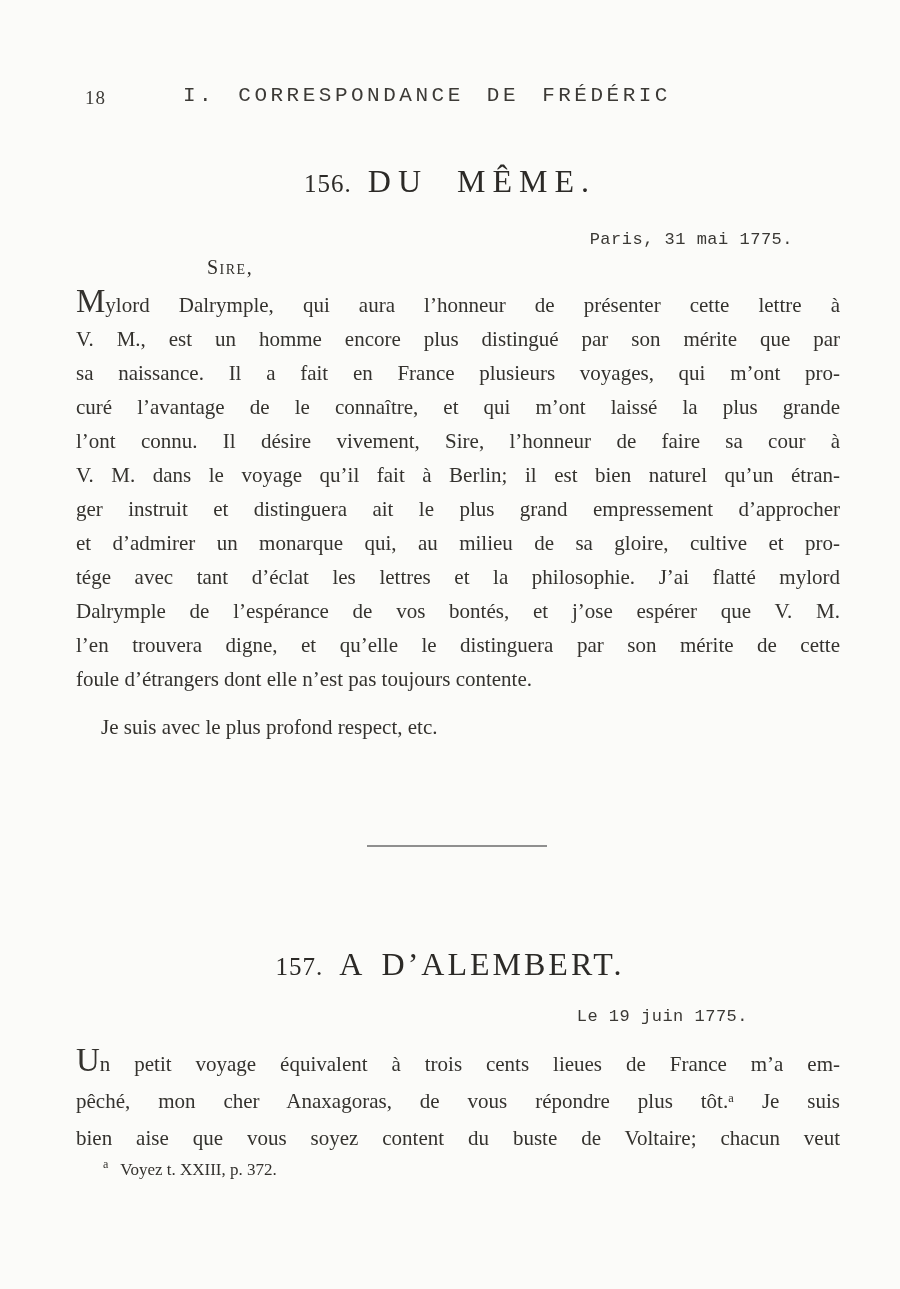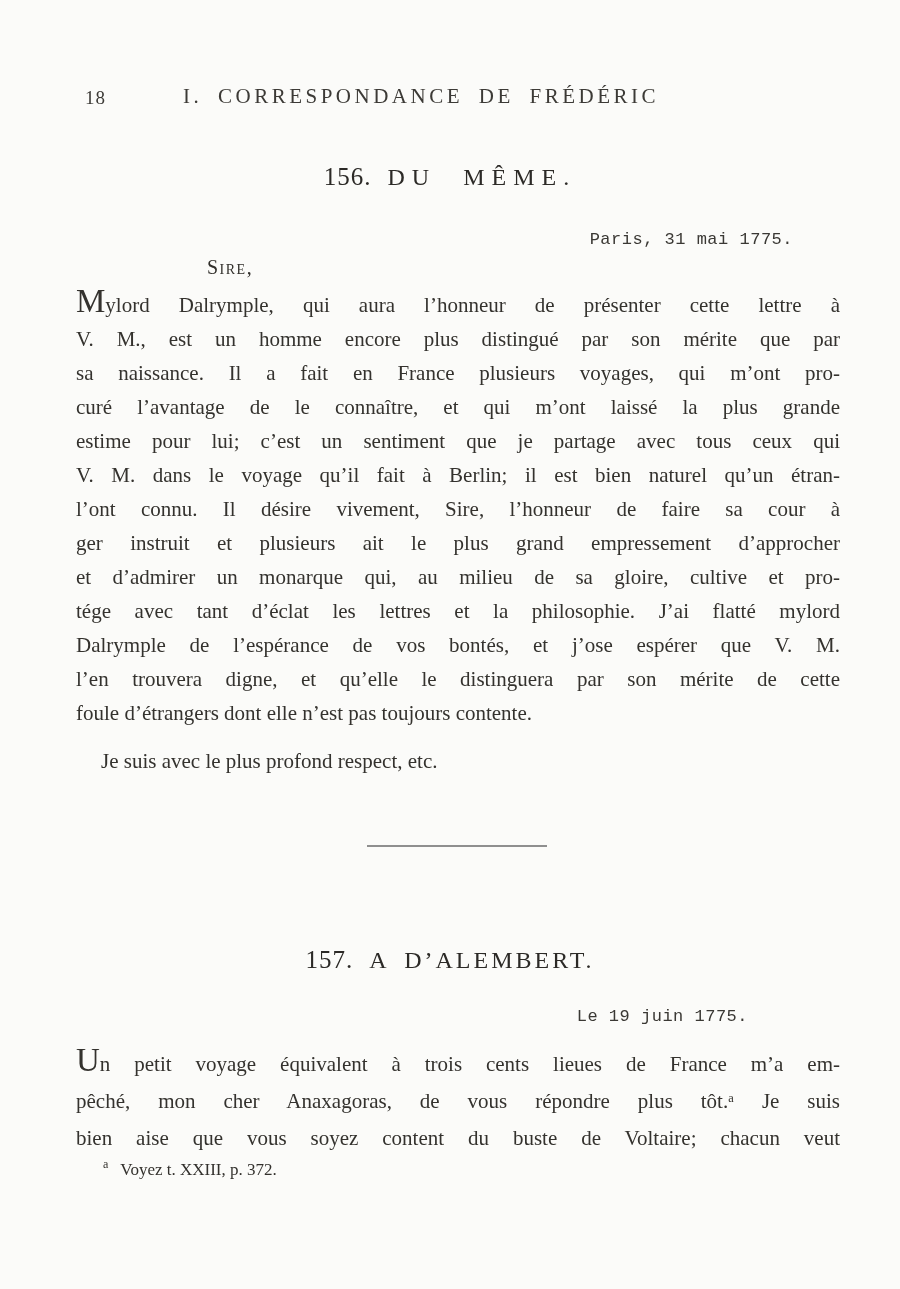--- a/index.html
+++ b/index.html
@@ -19,33 +19,33 @@
 
   
   .running-head { position: absolute; top: 84px; left: 0; right: 0; height: 30px; }
   .pagenum {
     position: absolute; left: 85px; top: 3px;
     font-size: 19px; letter-spacing: 1px; color: #3c3a36;
   }
   .head-title {
     position: absolute; left: 183px; top: 0;
     font-size: 21px; letter-spacing: 3.5px; word-spacing: 7px;
-    color: #3c3a36; white-space: nowrap;
+    color: #3c3a36; white-space: nowrap; font-family: Liberation Mono, monospace;
   }
 
   
   .heading {
     position: absolute; left: 0; width: 100%;
     margin: 0; text-align: center; font-weight: normal;
     color: #2c2a27; white-space: nowrap;
   }
   .h156 { top: 163px; }
   .h157 { top: 946px; }
   .num { font-size: 25px; margin-right: 16px; letter-spacing: 1px; }
-  .htitle { font-size: 24px; }
+  .htitle { font-size: 32px; }
   .sp6 { letter-spacing: 7px; word-spacing: 14px; }
   .sp3 { letter-spacing: 3px; word-spacing: 7px; }
 
   
   .dateline {
     position: absolute; left: 0; text-align: right;
     font-size: 17px; color: #3a3834; letter-spacing: 0.5px; font-family: Liberation Mono, monospace;
   }
   .d156 { top: 230px; width: 793px; }
   .d157 { top: 1007px; width: 748px; }
@@ -96,24 +96,23 @@
     <div class="dateline d156">Paris, 31 mai 1775.</div>
     <div class="salutation">Sire,</div>
     <div class="body-text b156">
       <div class="line">
         <span class="initial">M</span><span>ylord Dalrymple, qui aura l’honneur de présenter cette lettre à</span>
       </div>
       <div>
           <div class="line">V. M., est un homme encore plus distingué par son mérite que par</div>
           <div class="line">sa naissance. Il a fait en France plusieurs voyages, qui m’ont pro-</div>
           <div class="line">curé l’avantage de le connaître, et qui m’ont laissé la plus grande</div>
-          <div class="line">estime pour lui; c’est un sentiment que je partage avec tous ceux qui</div>
+          <div class="line">l’ont connu. Il désire vivement, Sire, l’honneur de faire sa cour à</div>
           <div class="line">V. M. dans le voyage qu’il fait à Berlin; il est bien naturel qu’un étran-</div>
-          <div class="line">l’ont connu. Il désire vivement, Sire, l’honneur de faire sa cour à</div>
-          <div class="line">ger instruit et plusieurs ait le plus grand empressement d’approcher</div>
+          <div class="line">ger instruit et distinguera ait le plus grand empressement d’approcher</div>
           <div class="line">et d’admirer un monarque qui, au milieu de sa gloire, cultive et pro-</div>
           <div class="line">tége avec tant d’éclat les lettres et la philosophie. J’ai flatté mylord</div>
           <div class="line">Dalrymple de l’espérance de vos bontés, et j’ose espérer que V. M.</div>
           <div class="line">l’en trouvera digne, et qu’elle le distinguera par son mérite de cette</div>
           <div class="line last">foule d’étrangers dont elle n’est pas toujours contente.</div>
         </div>
       <div class="line closing">Je suis avec le plus profond respect, etc.</div>
     </div>
   </section>
 

